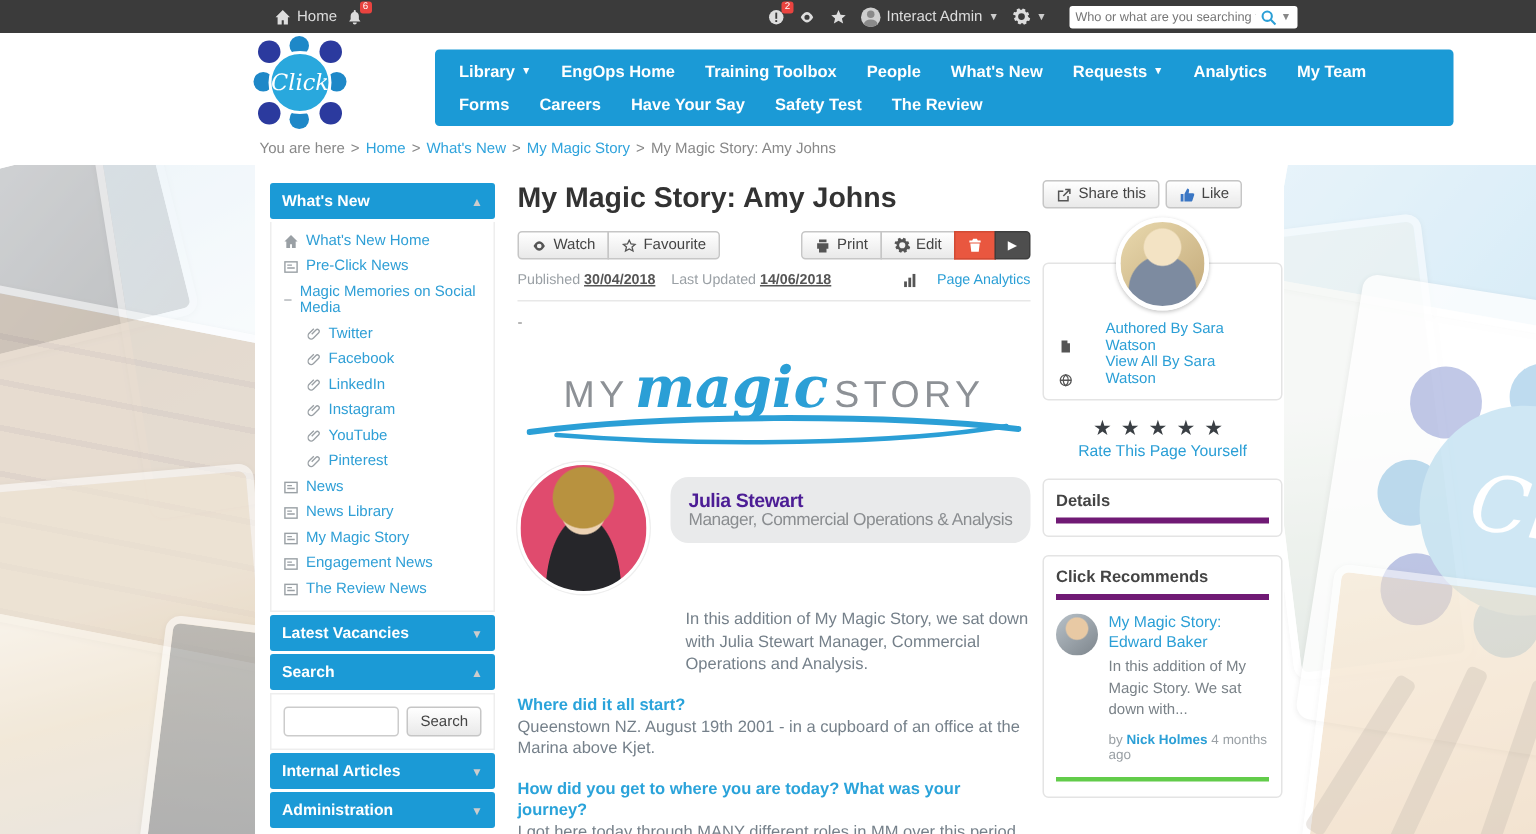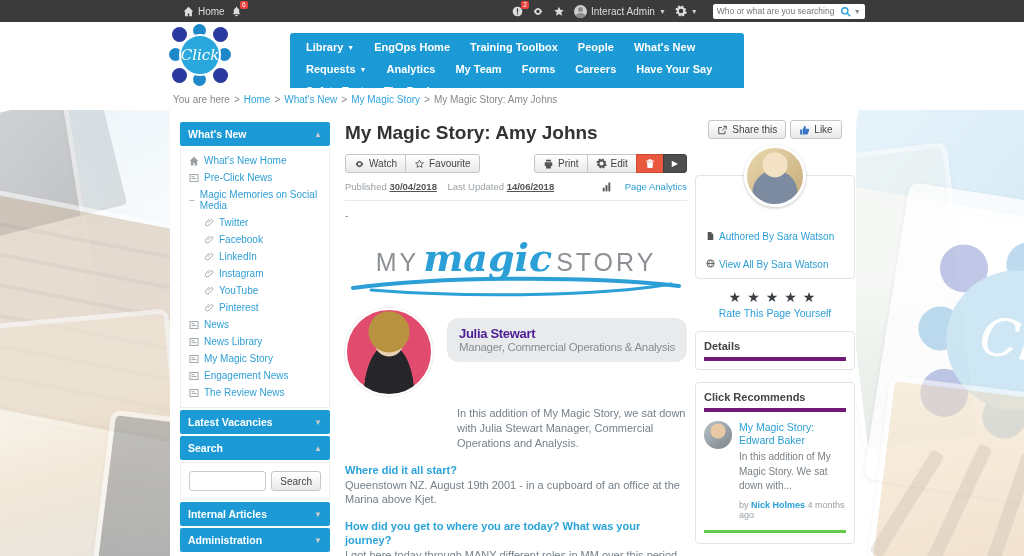--- a/index.html
+++ b/index.html
@@ -59,21 +59,21 @@
   .ic { display:inline-block; vertical-align:middle; }
 
   
   .header-strip { position:absolute; left:0; top:22px; width:1024px; height:66px; background:#fff; z-index:25; }
   .click-logo { position:absolute; left:170px; top:3px; width:60px; height:60px; cursor:pointer; }
   .click-logo .c-center { position:absolute; left:9px; top:9px; width:42px; height:42px; border-radius:50%;
     background:#29a8dd; color:#fff; display:flex; align-items:center; justify-content:center;
     font:italic 15px "DejaVu Serif", serif; border:2px solid #fff; }
   .click-logo .dot { position:absolute; width:15px; height:15px; border-radius:50%; background:#2b3a9e; }
   .click-logo .blob { position:absolute; width:13px; height:13px; border-radius:50%; background:#1e88c8; }
-  .mainnav { position:absolute; left:290px; top:11px; width:454px; min-height:51px; background:#1b9ad6;
+  .mainnav { position:absolute; left:290px; top:11px; width:679px; min-height:51px; background:#1b9ad6;
     border-radius:3px; padding:3px 6px; display:flex; flex-wrap:wrap; align-items:flex-end; }
   .nav-item { color:#fff; font-size:11px; font-weight:bold; padding:5px 10px; white-space:nowrap;
     cursor:pointer; display:flex; align-items:center; gap:4px; }
   .nav-item .caret { color:#fff; }
 
   
   .crumbrow { position:absolute; left:0; top:88px; width:1024px; height:22px; background:#fff; z-index:25;
     display:flex; align-items:center; padding-left:173px; font-size:10px; color:#888; gap:4px; }
   .crumbrow a { color:#2fa3dc; text-decoration:none; cursor:pointer; }
 
@@ -126,33 +126,33 @@
   .bubble { background:#e9eaeb; border-radius:12px; padding:8px 12px; margin-top:10px; }
   .bubble .pname { color:#4c1d95; font-weight:bold; font-size:13px; letter-spacing:-0.3px; }
   .bubble .prole { color:#8a8d90; font-size:11.5px; line-height:1.15; letter-spacing:-0.3px; }
   .intro { margin-top:10px; font-size:11px; color:#75808a; line-height:1.35; width:230px; margin-left:112px; }
   .qa { margin-top:12px; }
   .qa .q { color:#2aa3da; font-weight:bold; font-size:11px; line-height:1.3; }
   .qa .a { color:#75808a; font-size:11px; line-height:1.32; margin-top:1px; }
 
   
   .rightcol { position:absolute; left:525px; top:10px; width:160px; }
-  .share-row { display:flex; justify-content:center; gap:4px; }
+  .share-row { display:flex; justify-content:flex-start; gap:4px; }
   .thumb { color:#3a76c4; }
   .avatar-wrap { display:flex; justify-content:center; margin-top:6px; position:relative; z-index:2; }
   .sara { width:62px; height:62px; border-radius:50%; border:3px solid #fff;
     box-shadow:0 1px 3px rgba(0,0,0,.25);
     background:
       radial-gradient(circle at 50% 30%, #f3e3c4 0 12px, transparent 13px),
       radial-gradient(circle at 50% 80%, #7d8ba0 0 22px, transparent 23px),
       linear-gradient(140deg,#e9d9ae,#c2a878); }
   .card { background:#fff; border:1px solid #e4e4e4; border-radius:4px; }
   .author-card { margin-top:-32px; padding:38px 10px 8px; position:relative; z-index:1; }
-  .author-link { display:flex; align-items:flex-start; gap:4px; font-size:10px; color:#2b9fd6;
-    cursor:pointer; margin-top:17px; }
+  .author-link { display:flex; align-items:flex-end; gap:22px; font-size:10px; color:#2b9fd6;
+    cursor:pointer; margin-top:0; }
   .author-link .sic { color:#555; display:flex; }
   .stars { text-align:center; margin-top:10px; color:#3a3f44; font-size:14px; letter-spacing:6px; }
   .ratelink { text-align:center; font-size:10.5px; margin-top:2px; }
   .panel { margin-top:12px; padding:8px; }
   .panel-title { font-size:11px; font-weight:bold; color:#444; padding-bottom:5px; border-bottom:4px solid #701a75; }
   .kw-box { border:1px solid #ddd; border-radius:3px; margin-top:8px; }
   .kw-link { display:block; padding:7px 8px; font-size:10px; color:#2b9fd6; border-bottom:1px solid #eee; cursor:pointer; }
   .suggest { display:flex; justify-content:flex-end; align-items:center; gap:3px; padding:6px 8px;
     font-size:10px; color:#2b9fd6; cursor:pointer; }
   .plus-ic { color:#444; font-size:10px; }

